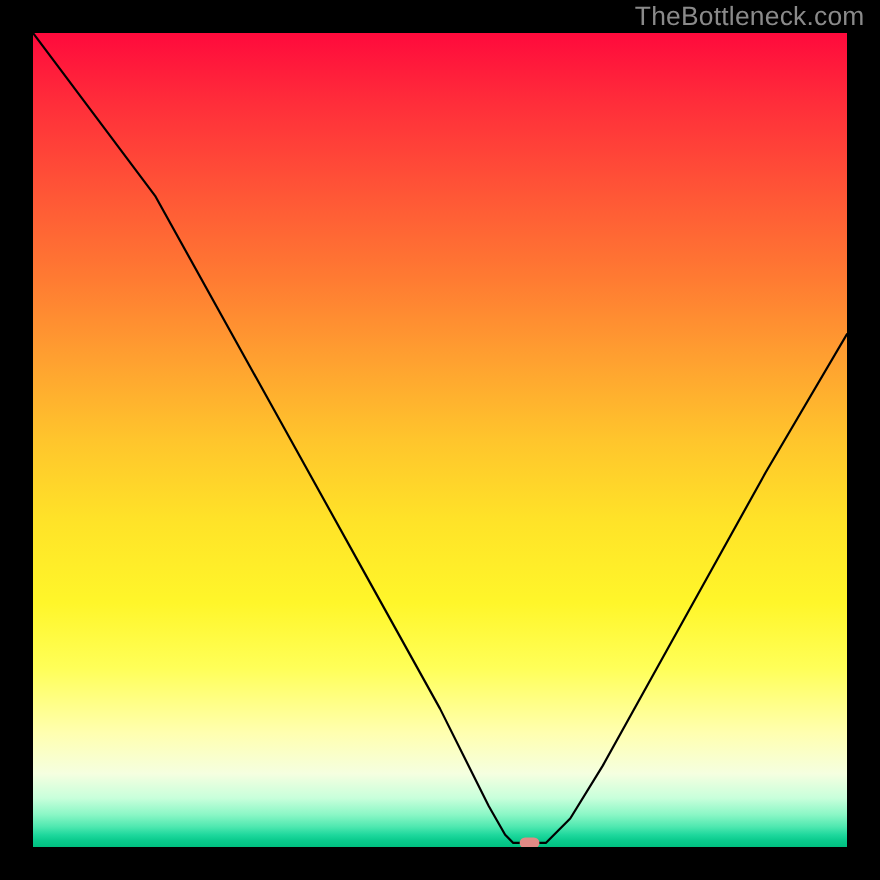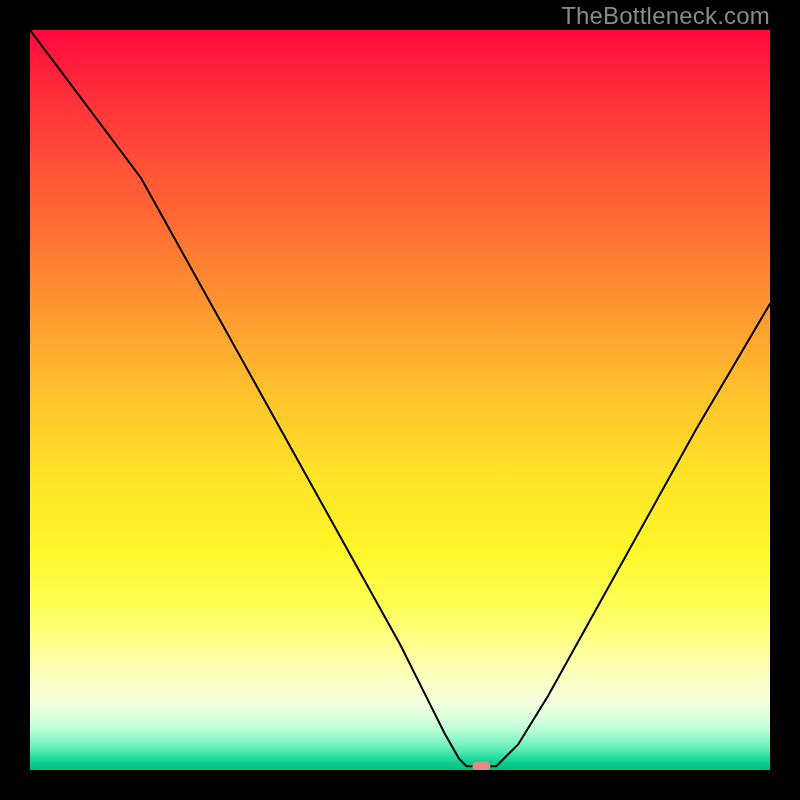--- a/index.html
+++ b/index.html
@@ -59,21 +59,21 @@
     stroke-linecap: round;
     stroke-linejoin: round;
   }
   .marker {
     fill: #e28a85;
     stroke: none;
   }
   .watermark {
     position: absolute;
     top: 2px;
-    right: 30px;
+    right: 14px;
     color: #8a8a8a;
     font-family: Arial, Helvetica, sans-serif;
     font-size: 24px;
     font-weight: 500;
     letter-spacing: 0.2px;
     user-select: none;
   }
 </style>
 </head>
 <body>

